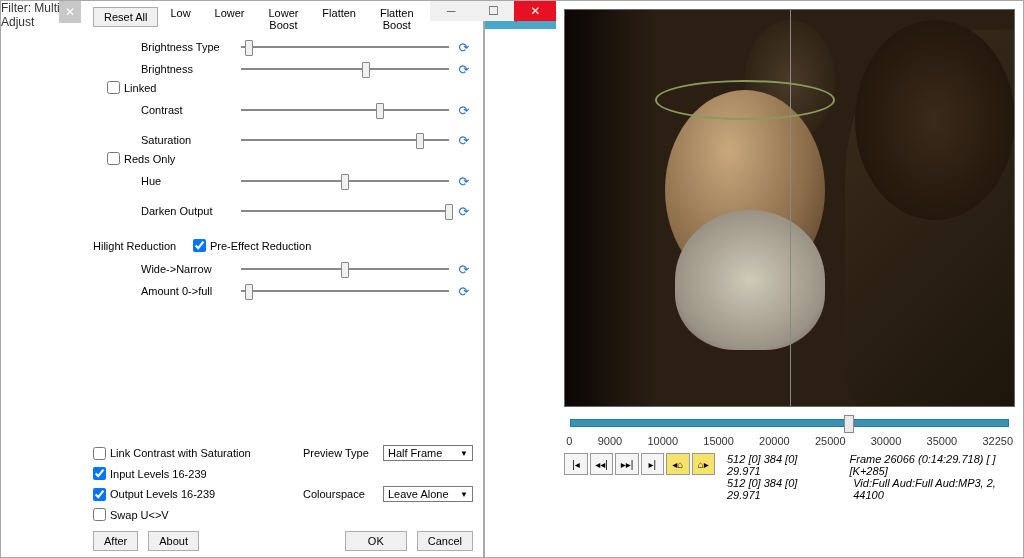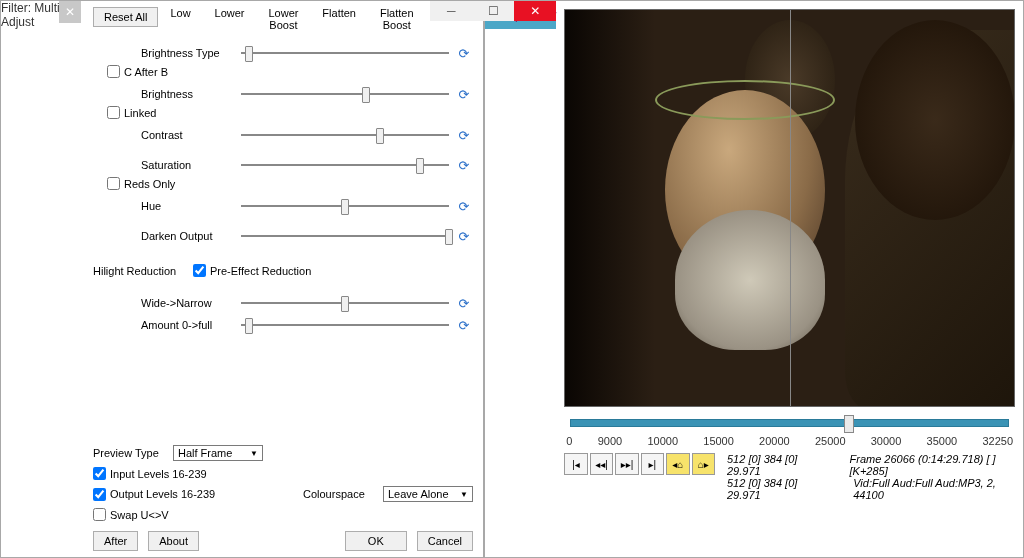--- a/index.html
+++ b/index.html
@@ -12,21 +12,21 @@
 .titlebar .winbtns { position: absolute; right: 0; top: 0; display: flex; }
 .winbtn { width: 42px; height: 20px; display: flex; align-items: center; justify-content: center; font-size: 12px; color: #555; }
 .winbtn.close-grey { background: #c8c8c8; color: #fff; width: 22px; height: 22px; margin-right: 2px;}
 .winbtn.min { background: #f0f0f0; }
 .winbtn.max { background: #f0f0f0; }
 .winbtn.close-red { background: #e81123; color: #fff; }
 .titlebar-right { background: #4ba7c7; height: 28px; justify-content: center; }
 .titlebar-right .title { color: #701a75; }
 .titlebar-right .lefticon { position: absolute; left: 6px; top: 4px; color: #333; font-size: 14px; }
 .body-left { padding: 6px 10px 6px 10px; flex: 1; display: flex; flex-direction: column; }
-.toprow { display: flex; align-items: flex-start; margin-bottom: 12px; }
+.toprow { display: flex; align-items: flex-start; margin-bottom: 6px; }
 .btn { background: #f0f0f0; border: 1px solid #adadad; padding: 3px 10px; font-size: 11px; cursor: pointer; }
 .radiorow { display: flex; flex: 1; justify-content: space-between; padding-left: 12px; }
 .radiorow span { font-size: 11px; text-align: center; line-height: 12px; }
 .sliderblock { display: flex; align-items: center; margin-bottom: 2px; padding-left: 48px; }
 .slabel { width: 100px; font-size: 11px; }
 .slider-wrap { flex: 1; position: relative; height: 20px; }
 .slider-track { position: absolute; top: 9px; left: 0; right: 0; height: 2px; background: #888; }
 .slider-thumb { position: absolute; top: 3px; width: 8px; height: 16px; background: #f0f0f0; border: 1px solid #888; border-radius: 1px; }
 .refresh-icon { width: 18px; height: 18px; margin-left: 6px; display: flex; align-items: center; justify-content: center; color: #2a6fc9; font-size: 13px; }
 .chk { display: flex; align-items: center; margin-left: 14px; margin-bottom: 6px; font-size: 11px; }
@@ -88,24 +88,20 @@
     </div>
 
     <div class="sliderblock">
       <div class="slabel">Brightness Type</div>
       <div class="slider-wrap">
           <div class="slider-track"></div>
           <div class="slider-thumb" style="left:2%"></div>
         </div>
       <div class="refresh-icon">⟳</div>
     </div>
-    <label class="chk">
-        <input type="checkbox" style="">
-        <span>C After B</span>
-      </label>
 
     <div class="sliderblock">
       <div class="slabel">Brightness</div>
       <div class="slider-wrap">
           <div class="slider-track"></div>
           <div class="slider-thumb" style="left:58%"></div>
         </div>
       <div class="refresh-icon">⟳</div>
     </div>
     <label class="chk">
@@ -150,21 +146,21 @@
       <div class="slabel">Darken Output</div>
       <div class="slider-wrap">
           <div class="slider-track"></div>
           <div class="slider-thumb" style="left:98%"></div>
         </div>
       <div class="refresh-icon">⟳</div>
     </div>
     <div class="gap"></div>
       <div class="gap"></div>
 
-    <div style="display:flex;align-items:center;margin-bottom:16px">
+    <div style="display:flex;align-items:center;margin-bottom:7px">
       <div class="slabel">Hilight Reduction</div>
       <label style="display:flex;align-items:center">
           <input type="checkbox" checked="" style="margin-right: 4px;">
           <span>Pre-Effect Reduction</span>
         </label>
     </div>
 
     <div class="sliderblock">
       <div class="slabel">Wide-&gt;Narrow</div>
       <div class="slider-wrap">
@@ -180,20 +176,26 @@
           <div class="slider-track"></div>
           <div class="slider-thumb" style="left:2%"></div>
         </div>
       <div class="refresh-icon">⟳</div>
     </div>
 
     <div class="bottom-area">
       <div class="gap"></div>
         <div class="gap"></div>
       <div class="bottom-row">
+        <div class="left">
+            <label style="display:flex;align-items:center">
+              <input type="checkbox" style="margin-right: 4px;">
+              <span>Link Contrast with Saturation</span>
+            </label>
+          </div>
         <div class="rlabel">Preview Type</div>
         <div class="select">
             <span>Half Frame</span>
             <span class="arrow">▼</span>
           </div>
       </div>
       <div class="bottom-row">
         <div class="left">
             <label style="display:flex;align-items:center">
               <input type="checkbox" checked="" style="margin-right: 4px;">

